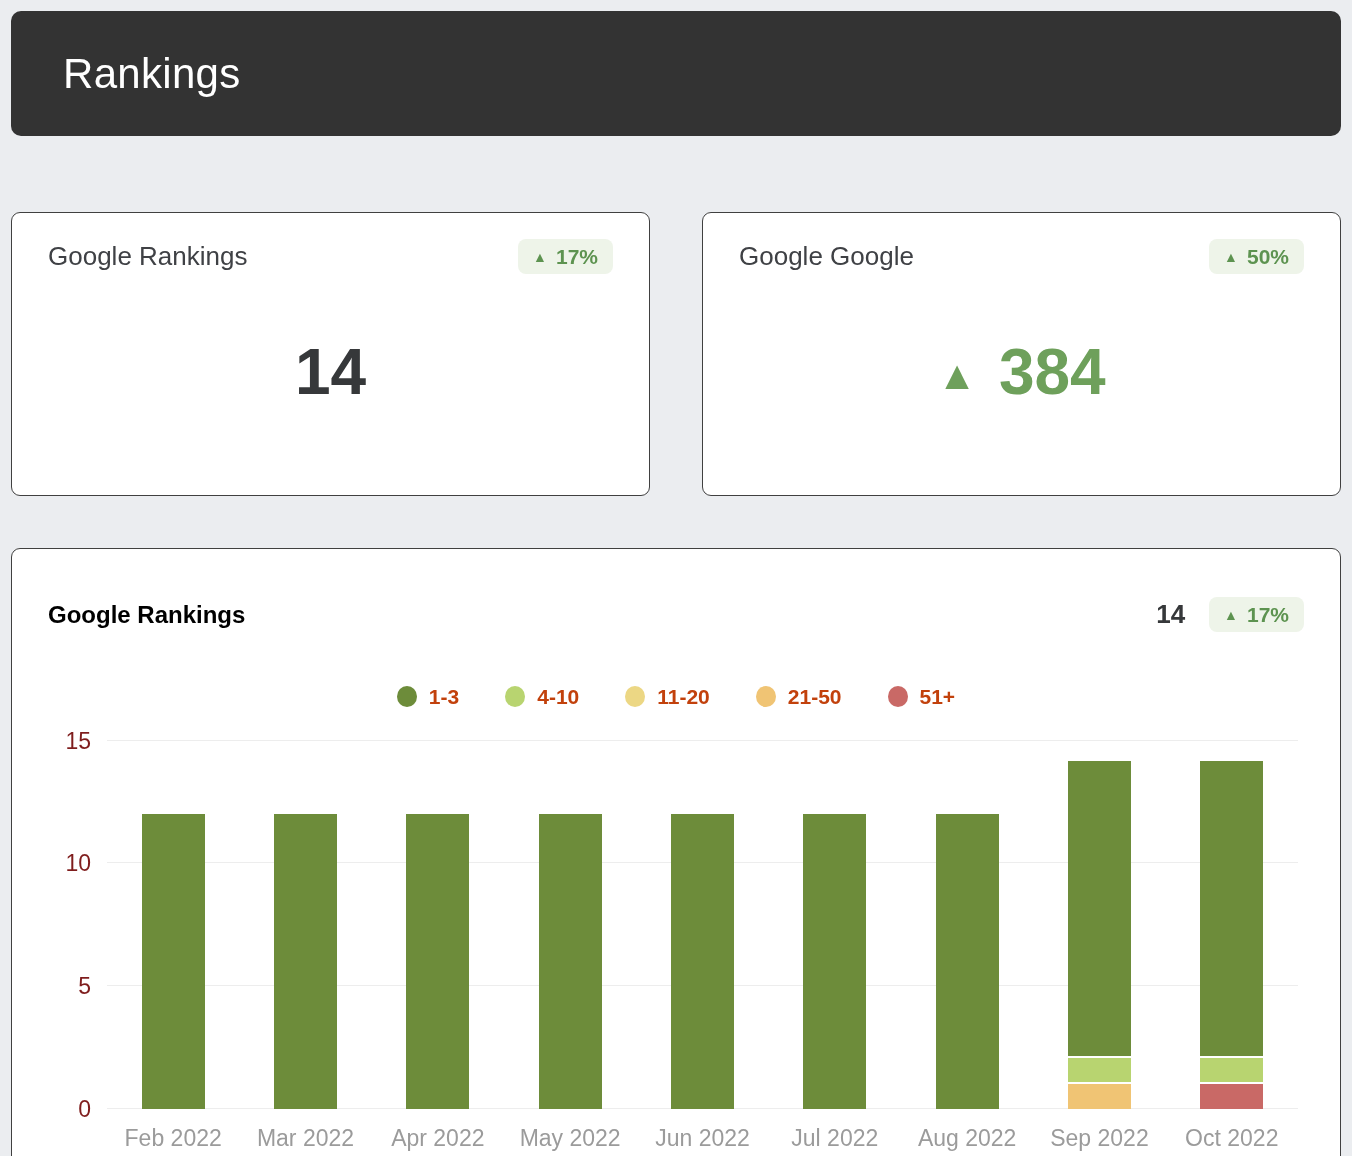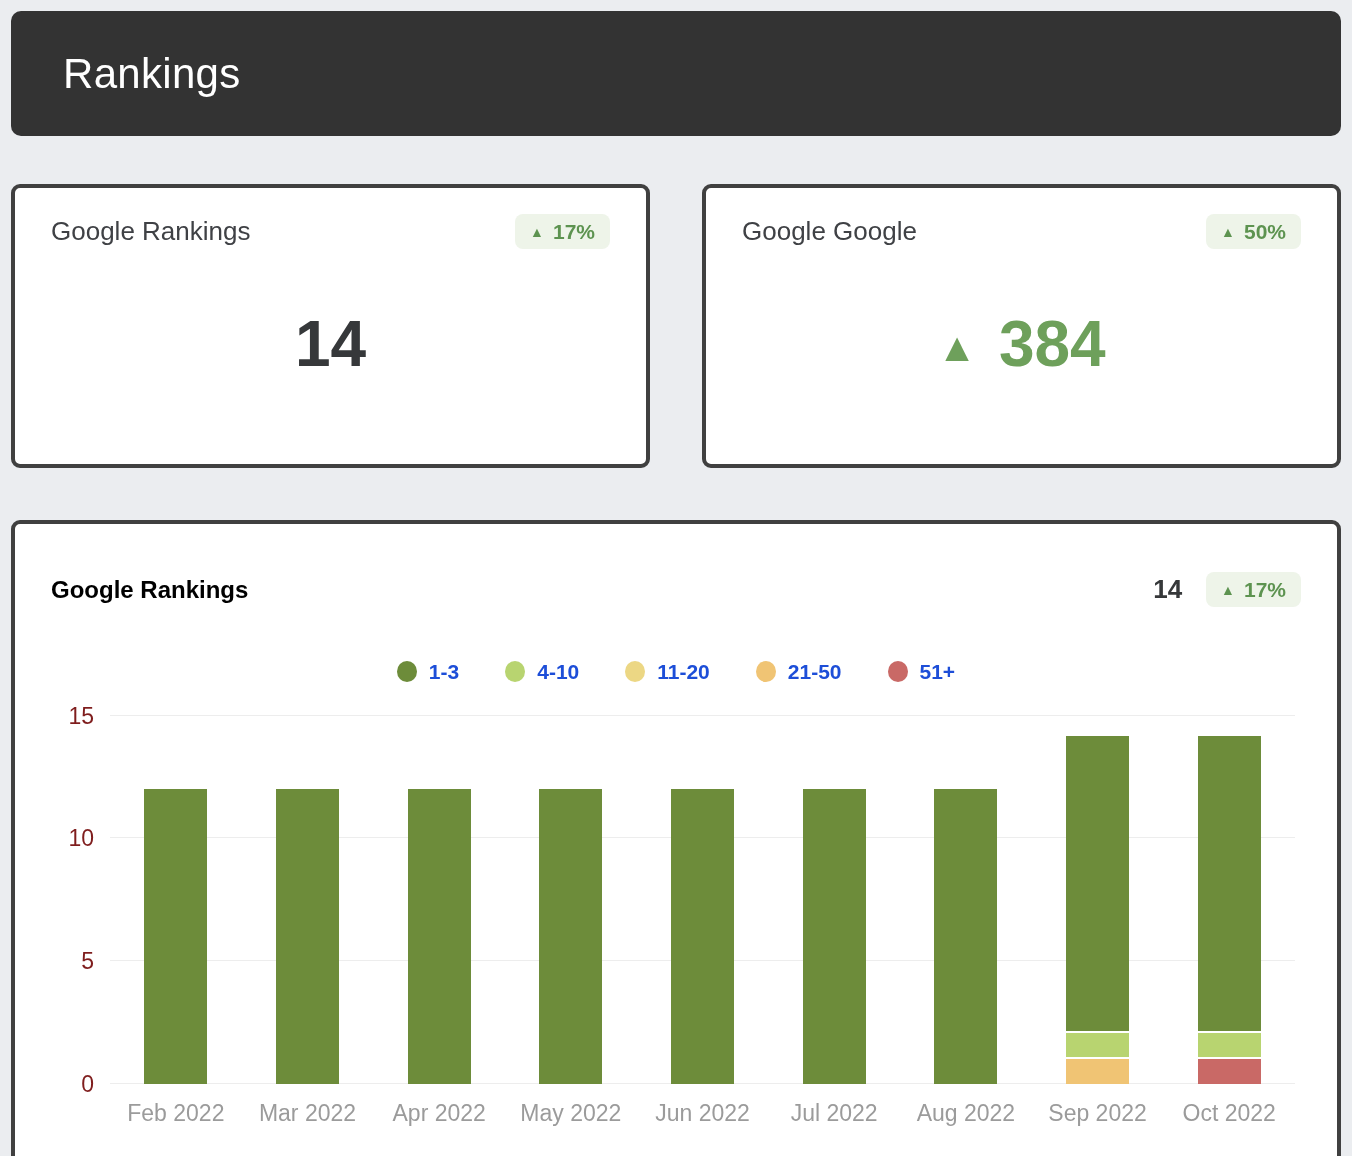--- a/index.html
+++ b/index.html
@@ -12,31 +12,31 @@
   }
   .page { padding:11px; box-sizing:border-box; }
 
   
   .topbar {
     background:#333333;
     border-radius:10px;
     height:125px;
     display:flex; align-items:center;
     padding:0 52px;
-    margin-bottom:48px;
+    margin-bottom:76px;
   }
   .topbar h1 {
     margin:0; color:#ffffff;
     font-size:42px; font-weight:400; letter-spacing:.3px;
   }
 
   
   .card {
     background:#ffffff;
-    border:4px solid #404040;
+    border:1px solid #404040;
     border-radius:9px;
     box-sizing:border-box;
   }
   .stats-row { display:flex; gap:52px; margin-bottom:52px; }
   .stat-card {
     flex:1; height:284px;
     padding:26px 36px;
     display:flex; flex-direction:column;
   }
   .card-head { display:flex; justify-content:space-between; align-items:center; }
@@ -58,21 +58,21 @@
   .stat-value.green { color:#6ea05b; gap:22px; }
   .big-arrow { font-size:40px; color:#6ea05b; line-height:1; padding-top:6px; }
 
   
   .chart-card { padding:32px 0 34px; }
   .chart-head { display:flex; justify-content:space-between; align-items:center; padding:0 36px; }
   .chart-summary { display:flex; align-items:center; gap:24px; }
   .summary-value { font-size:26px; font-weight:bold; color:#36383a; }
 
   .legend { display:flex; justify-content:center; align-items:center; gap:46px; margin:36px 0 6px; }
-  .legend-item { display:flex; align-items:center; gap:12px; font-size:21px; font-weight:bold; color:#1d4ed8; }
+  .legend-item { display:flex; align-items:center; gap:12px; font-size:21px; font-weight:bold; color:#c2410c; }
   .legend-dot { width:20px; height:21px; border-radius:50%; display:inline-block; }
 
   .plot { position:relative; height:368px; margin:32px 42px 0 95px; }
   .gridline { position:absolute; left:0; right:0; height:1px; background:#ededed; }
   .ytick {
     position:absolute; left:-64px; width:48px; text-align:right;
     transform:translateY(50%);
     font-size:23px; color:#7f1d1d; line-height:1;
   }
   .bars-row { position:absolute; left:0; right:0; top:0; bottom:0; display:flex; }

